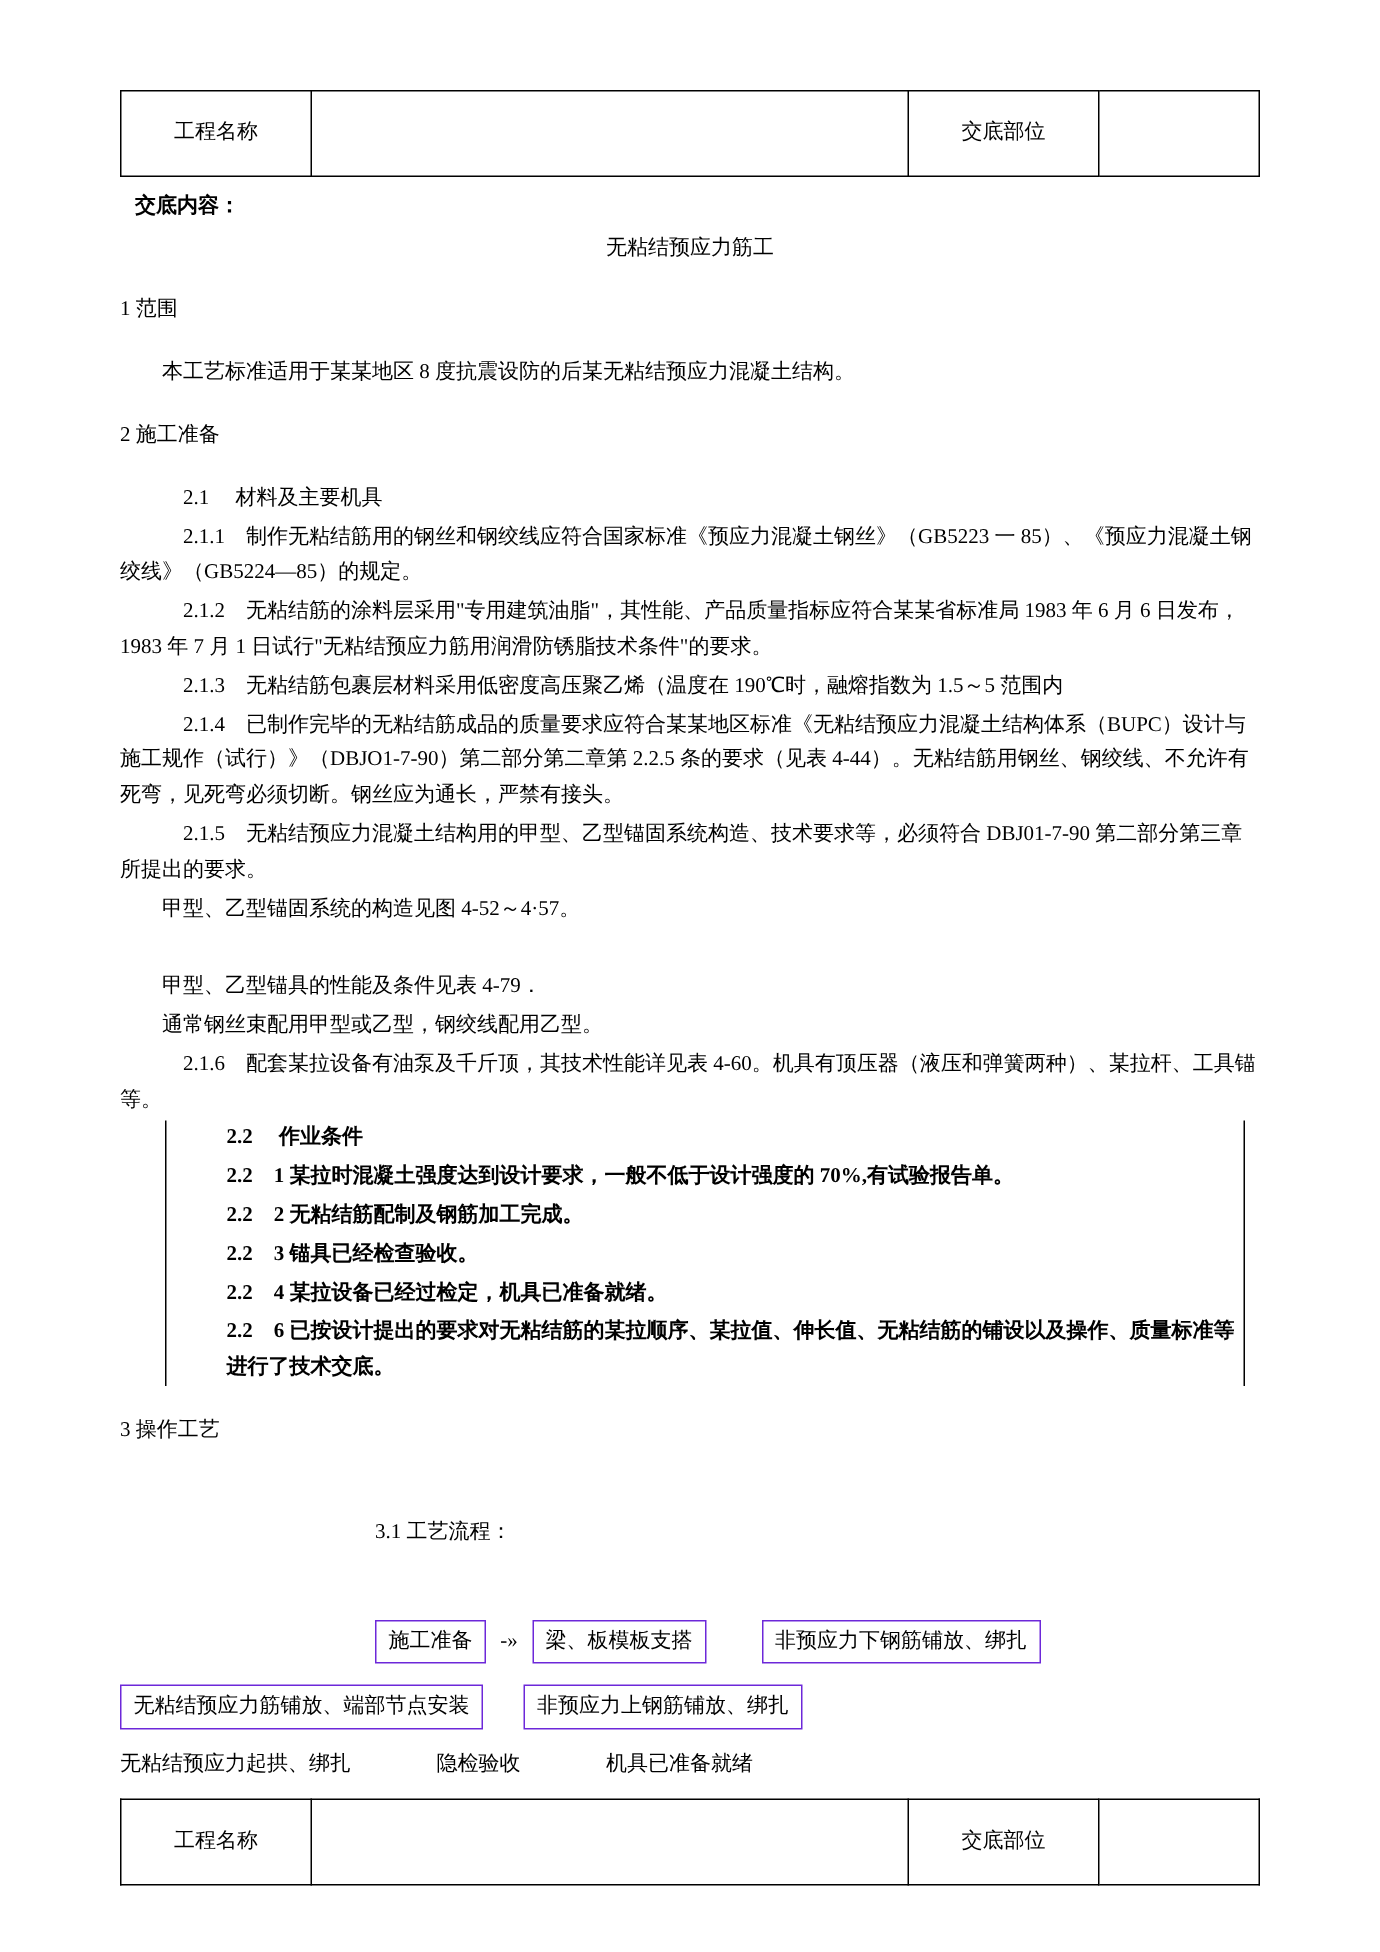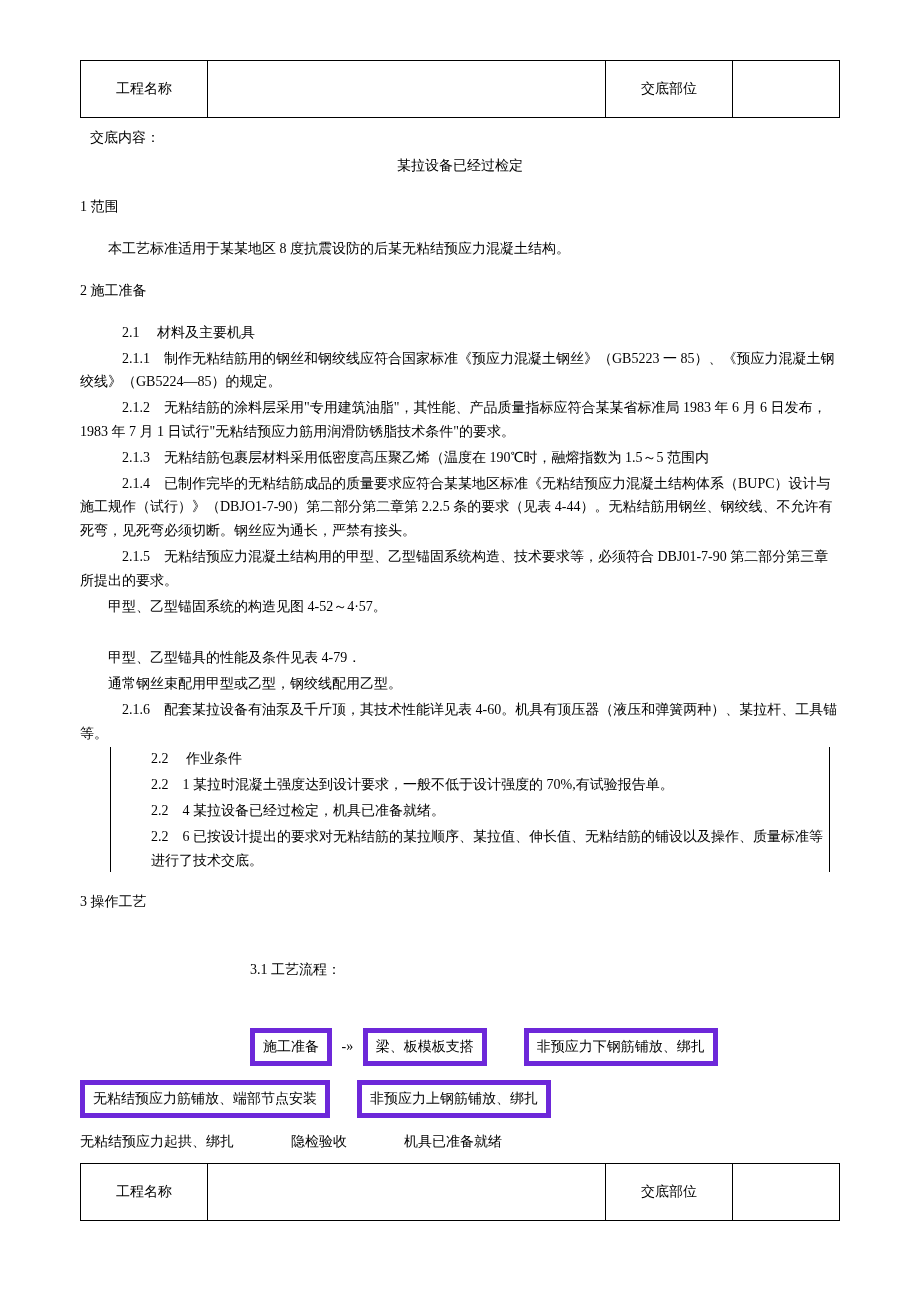--- a/index.html
+++ b/index.html
@@ -40,21 +40,21 @@
   .indent1 {
     text-indent: 2em;
   }
   .indent2 {
     text-indent: 3em;
   }
   p {
     margin: 2px 0;
   }
   .flow-box {
-    border: 5px solid #6d28d9;
+    border: 1px solid #6d28d9;
     padding: 2px 8px;
     display: inline-block;
     margin: 2px 0;
     vertical-align: middle;
   }
   .arrow {
     display: inline-block;
     padding: 0 6px;
     vertical-align: middle;
   }
@@ -64,20 +64,21 @@
   .cond-line-wrap {
     position: relative;
     padding-left: 40px;
     border-left: 1px solid #000;
     border-right: 1px solid #000;
     margin-left: 30px;
     margin-right: 10px;
   }
   .cond-line-wrap p {
     text-indent: 0;
+    font-weight: bold;
   }
   .flow-indent1 {
     margin-left: 170px;
     margin-top: 44px;
   }
   table.header-table2 {
     border-collapse: collapse;
     width: 100%;
     margin-top: 6px;
   }
@@ -95,42 +96,44 @@
   <tbody>
       <tr>
     <td class="label-cell">工程名称</td>
     <td></td>
     <td class="label-cell">交底部位</td>
     <td class="narrow-val"></td>
   </tr>
 </tbody>
   </table>
 
-<p style="margin-left:10px;">交底内容：</p>
-<p class="doc-title">某拉设备已经过检定</p>
+<p style="margin-left:10px;font-weight:bold;">交底内容：</p>
+<p class="doc-title">无粘结预应力筋工</p>
 
 <p class="section-num">1 范围</p>
 <p class="indent1">本工艺标准适用于某某地区 8 度抗震设防的后某无粘结预应力混凝土结构。</p>
 
 <p class="section-num">2 施工准备</p>
 <p class="indent2">2.1　 材料及主要机具</p>
 <p class="indent2">2.1.1　制作无粘结筋用的钢丝和钢绞线应符合国家标准《预应力混凝土钢丝》（GB5223 一 85）、《预应力混凝土钢绞线》（GB5224—85）的规定。</p>
 <p class="indent2">2.1.2　无粘结筋的涂料层采用"专用建筑油脂"，其性能、产品质量指标应符合某某省标准局 1983 年 6 月 6 日发布，1983 年 7 月 1 日试行"无粘结预应力筋用润滑防锈脂技术条件"的要求。</p>
 <p class="indent2">2.1.3　无粘结筋包裹层材料采用低密度高压聚乙烯（温度在 190℃时，融熔指数为 1.5～5 范围内</p>
 <p class="indent2">2.1.4　已制作完毕的无粘结筋成品的质量要求应符合某某地区标准《无粘结预应力混凝土结构体系（BUPC）设计与施工规作（试行）》（DBJO1-7-90）第二部分第二章第 2.2.5 条的要求（见表 4-44）。无粘结筋用钢丝、钢绞线、不允许有死弯，见死弯必须切断。钢丝应为通长，严禁有接头。</p>
 <p class="indent2">2.1.5　无粘结预应力混凝土结构用的甲型、乙型锚固系统构造、技术要求等，必须符合 DBJ01-7-90 第二部分第三章所提出的要求。</p>
 <p class="indent1">甲型、乙型锚固系统的构造见图 4-52～4·57。</p>
 <p>&nbsp;</p>
 <p class="indent1">甲型、乙型锚具的性能及条件见表 4-79．</p>
 <p class="indent1">通常钢丝束配用甲型或乙型，钢绞线配用乙型。</p>
 <p class="indent2">2.1.6　配套某拉设备有油泵及千斤顶，其技术性能详见表 4-60。机具有顶压器（液压和弹簧两种）、某拉杆、工具锚等。</p>
 
 <div class="cond-line-wrap">
   <p>2.2　 作业条件</p>
   <p>2.2　1 某拉时混凝土强度达到设计要求，一般不低于设计强度的 70%,有试验报告单。</p>
+  <p>2.2　2 无粘结筋配制及钢筋加工完成。</p>
+  <p>2.2　3 锚具已经检查验收。</p>
   <p>2.2　4 某拉设备已经过检定，机具已准备就绪。</p>
   <p>2.2　6 已按设计提出的要求对无粘结筋的某拉顺序、某拉值、伸长值、无粘结筋的铺设以及操作、质量标准等进行了技术交底。</p>
 </div>
 
 <p class="section-num">3 操作工艺</p>
 <p class="flow-indent1">3.1 工艺流程：</p>
 
 <div class="flow-row flow-indent1">
   <span class="flow-box">施工准备</span>
   <span class="arrow">-»</span>

